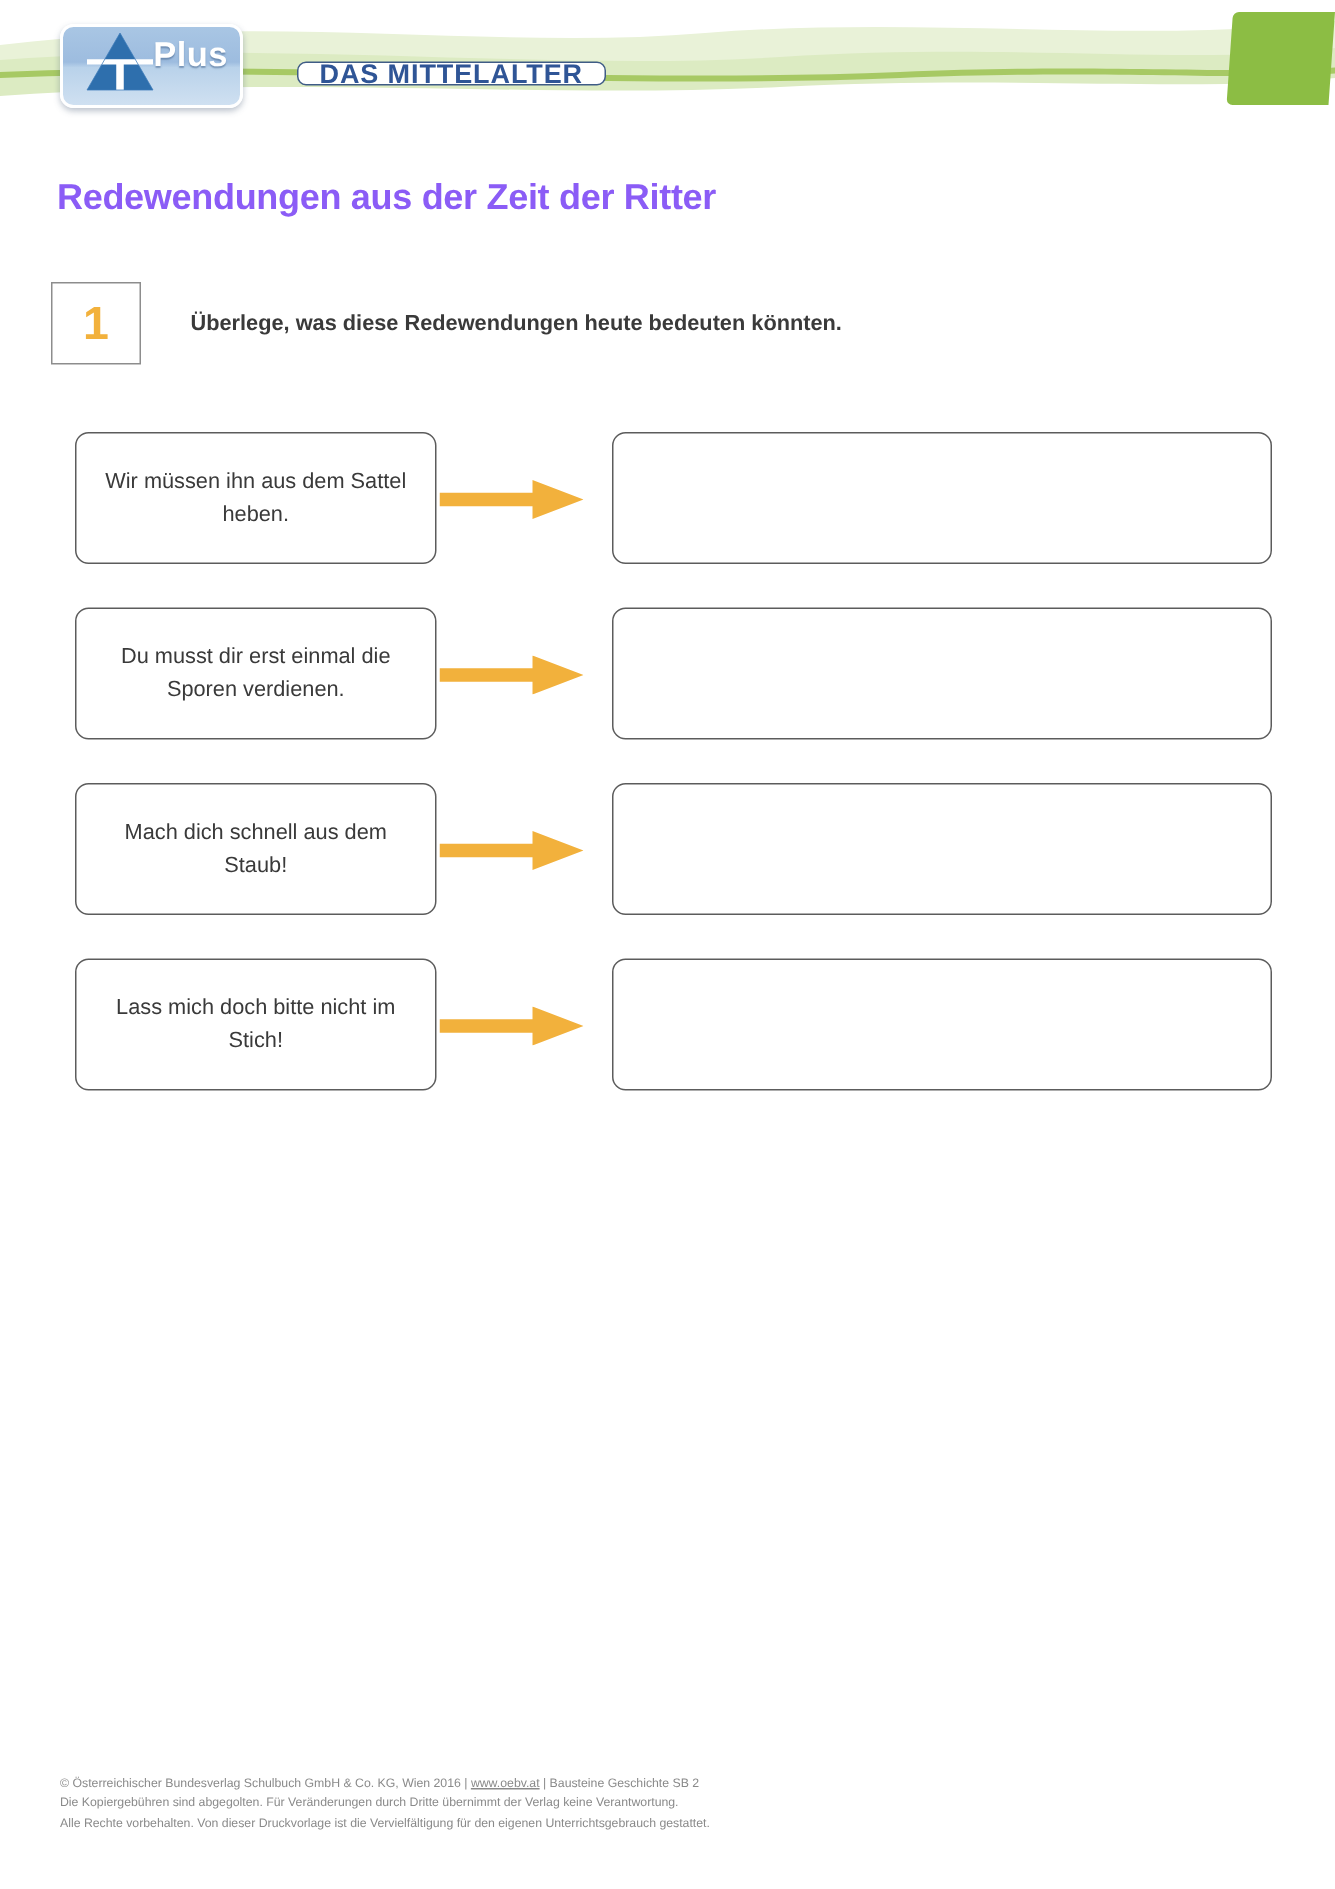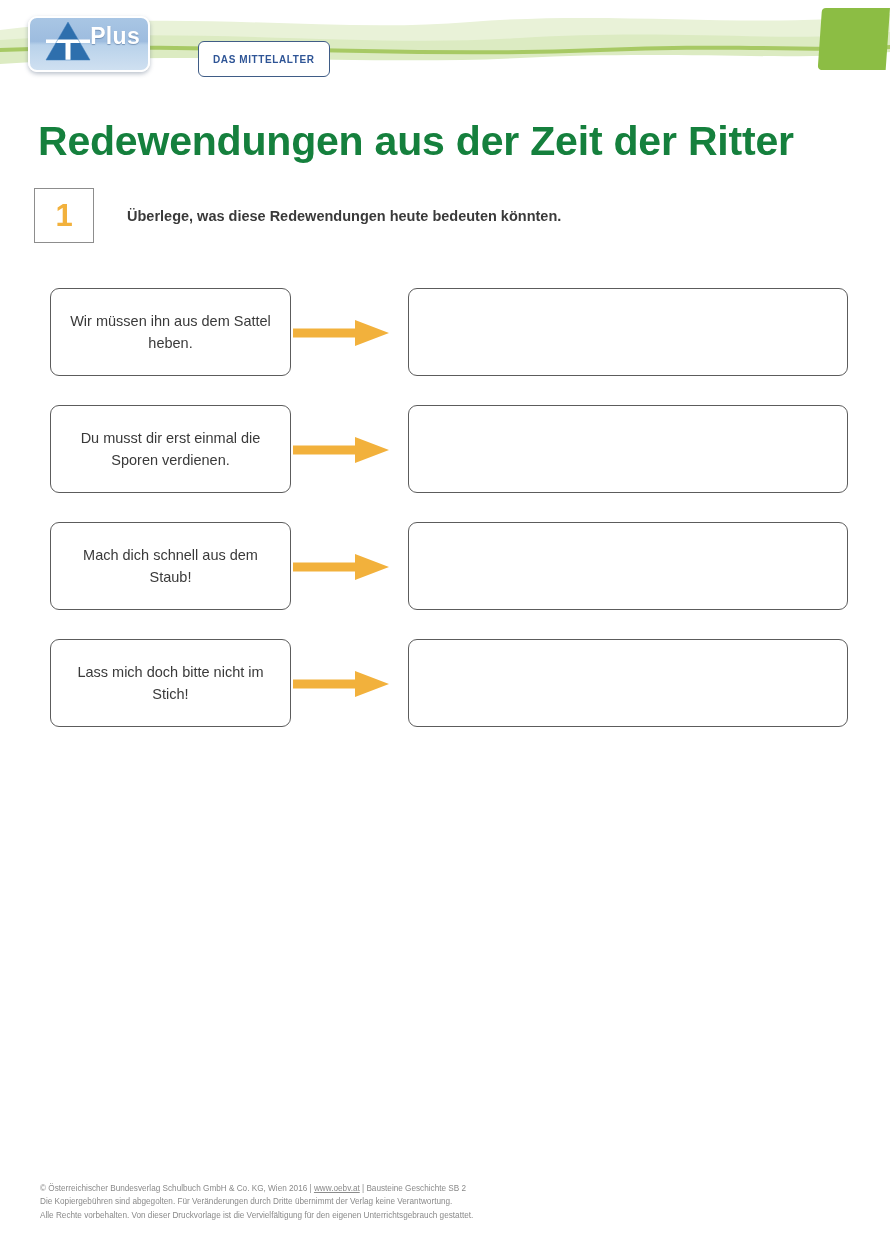--- a/index.html
+++ b/index.html
@@ -26,21 +26,21 @@
   }
   .header-wave {
     position: absolute;
     left: 0;
     top: 0;
     width: 890px;
     height: 90px;
   }
   .logo-badge {
     position: absolute;
-    left: 28px;
+    left: 40px;
     top: 16px;
     width: 118px;
     height: 52px;
     border-radius: 9px;
     background: linear-gradient(180deg, #a9c6e4 0%, #9dbcdf 45%, #b9d2ea 52%, #cfe0f1 100%);
     border: 2px solid #ffffff;
     box-shadow: 0 2px 4px rgba(60,80,110,0.35);
     overflow: hidden;
   }
   .logo-badge svg { display: block; }
@@ -51,28 +51,28 @@
     font-size: 23px;
     font-weight: bold;
     color: #ffffff;
     letter-spacing: 0.3px;
     text-shadow: 0 1px 1px rgba(70,100,140,0.55);
   }
   .chapter-tab {
     position: absolute;
     left: 198px;
     top: 41px;
-    height: 36px;
+    height: 16px;
     padding: 0 14px;
     display: flex;
     align-items: center;
     background: #ffffff;
     border: 1.5px solid #3f5c86;
     border-radius: 6px;
-    font-size: 10px;
+    font-size: 18px;
     font-weight: bold;
     letter-spacing: 0.6px;
     color: #2f5596;
     box-sizing: border-box;
   }
   .green-block {
     position: absolute;
     right: 0;
     top: 8px;
     width: 68px;
@@ -81,23 +81,23 @@
     border-radius: 4px 0 0 4px;
     transform: skewX(-4deg);
     transform-origin: left top;
   }
 
   
   .page-title {
     position: absolute;
     left: 38px;
     top: 118px;
-    font-size: 41px;
-    font-weight: bold;
-    color: #15803d;
+    font-size: 24px;
+    font-weight: bold;
+    color: #8b5cf6;
     letter-spacing: -0.2px;
     white-space: nowrap;
   }
 
   
   .task-row {
     position: absolute;
     left: 34px;
     top: 188px;
     display: flex;

